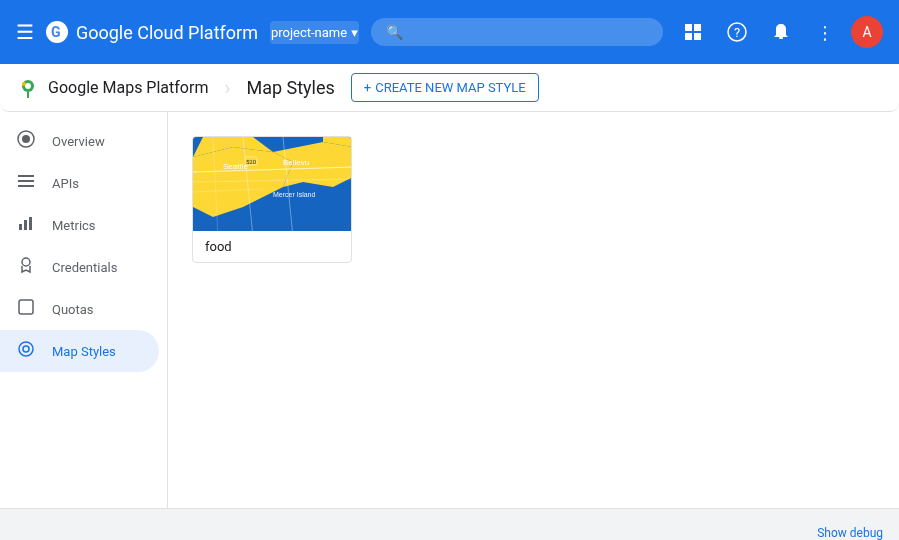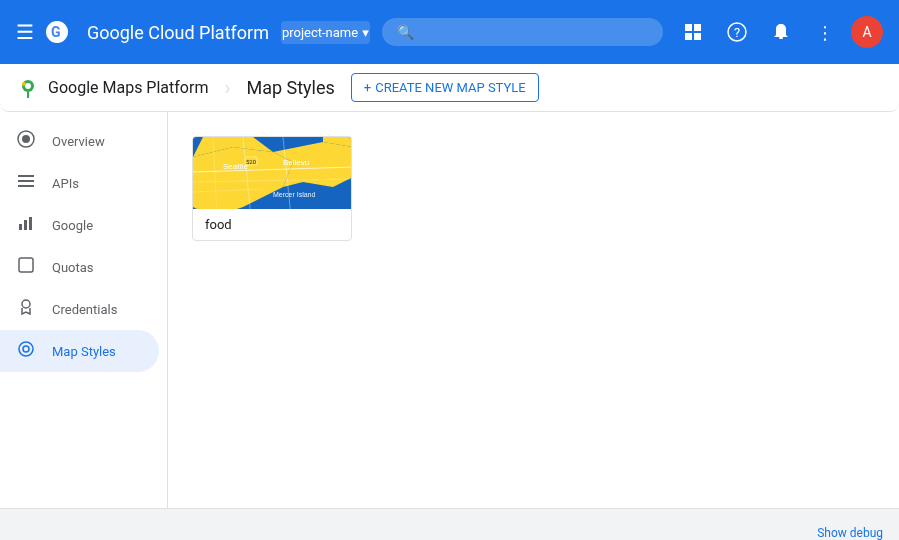--- a/index.html
+++ b/index.html
@@ -12,21 +12,21 @@
       display: flex;
       align-items: center;
       padding: 0 16px;
       gap: 12px;
       position: fixed;
       top: 0; left: 0; right: 0;
       z-index: 100;
     }
     .topbar-menu-icon { color: #fff; cursor: pointer; font-size: 20px; }
     .topbar-logo-area { display: flex; align-items: center; gap: 8px; }
-    .topbar-logo-text { color: #fff; font-size: 18px; font-weight: 400; white-space: nowrap; margin-left: 11px; }
+    .topbar-logo-text { color: #fff; font-size: 18px; font-weight: 400; white-space: nowrap; }
     .topbar-project { background: rgba(255,255,255,0.15); border-radius: 4px; color: #fff; font-size: 13px; padding: 4px 1px; cursor: pointer; display: flex; align-items: center; gap: 4px; }
     .topbar-search {
       flex: 1;
       background: rgba(255,255,255,0.2);
       border-radius: 24px;
       display: flex;
       align-items: center;
       padding: 6px 16px;
       gap: 8px;
       max-width: 600px;
@@ -114,21 +114,21 @@
     .map-style-grid { display: flex; flex-wrap: wrap; gap: 16px; }
     .map-style-card {
       width: 160px;
       border: 1px solid #e0e0e0;
       border-radius: 4px;
       overflow: hidden;
       cursor: pointer;
     }
     .map-thumbnail {
       width: 160px;
-      height: 72px;
+      height: 94px;
       overflow: hidden;
       position: relative;
     }
     .map-label { padding: 8px 12px; font-size: 13px; color: #202124; }
 
     
     .bottom-bar {
       position: fixed;
       bottom: 0; left: 0; right: 0;
       height: 32px;
@@ -232,38 +232,38 @@
       <span>APIs</span>
     </div>
     <div class="sidebar-item">
       <span class="sidebar-icon">
         <svg width="18" height="18" viewBox="0 0 18 18">
             <rect x="2" y="10" width="3" height="6" fill="#5f6368"></rect>
             <rect x="7" y="6" width="3" height="10" fill="#5f6368"></rect>
             <rect x="12" y="3" width="3" height="13" fill="#5f6368"></rect>
           </svg>
       </span>
-      <span>Google</span>
-    </div>
-    <div class="sidebar-item">
-      <span class="sidebar-icon">
-        <svg width="18" height="18" viewBox="0 0 18 18">
-            <rect x="2" y="2" width="14" height="14" rx="2" stroke="#5f6368" stroke-width="1.5" fill="none"></rect>
-          </svg>
-      </span>
-      <span>Quotas</span>
+      <span>Metrics</span>
     </div>
     <div class="sidebar-item">
       <span class="sidebar-icon">
         <svg width="18" height="18" viewBox="0 0 18 18">
             <circle cx="9" cy="6" r="4" stroke="#5f6368" stroke-width="1.5" fill="none"></circle>
             <path d="M5 10 L5 16 L9 14 L13 16 L13 10" stroke="#5f6368" stroke-width="1.5" fill="none"></path>
           </svg>
       </span>
       <span>Credentials</span>
+    </div>
+    <div class="sidebar-item">
+      <span class="sidebar-icon">
+        <svg width="18" height="18" viewBox="0 0 18 18">
+            <rect x="2" y="2" width="14" height="14" rx="2" stroke="#5f6368" stroke-width="1.5" fill="none"></rect>
+          </svg>
+      </span>
+      <span>Quotas</span>
     </div>
     <div class="sidebar-item active">
       <span class="sidebar-icon">
         <svg width="18" height="18" viewBox="0 0 18 18">
             <circle cx="9" cy="9" r="7" stroke="#1a73e8" stroke-width="1.5" fill="none"></circle>
             <circle cx="9" cy="9" r="3" stroke="#1a73e8" stroke-width="1.5" fill="none"></circle>
           </svg>
       </span>
       <span style="color:#1a73e8;">Map Styles</span>
     </div>

